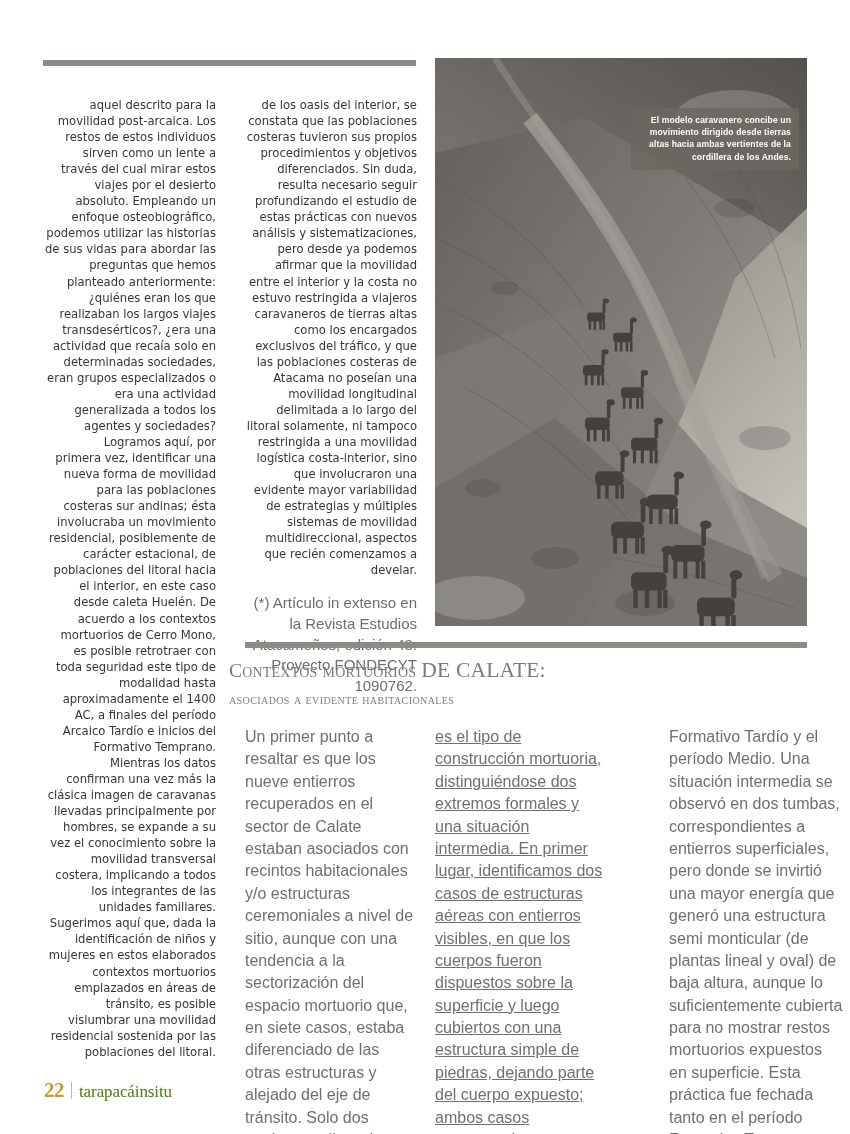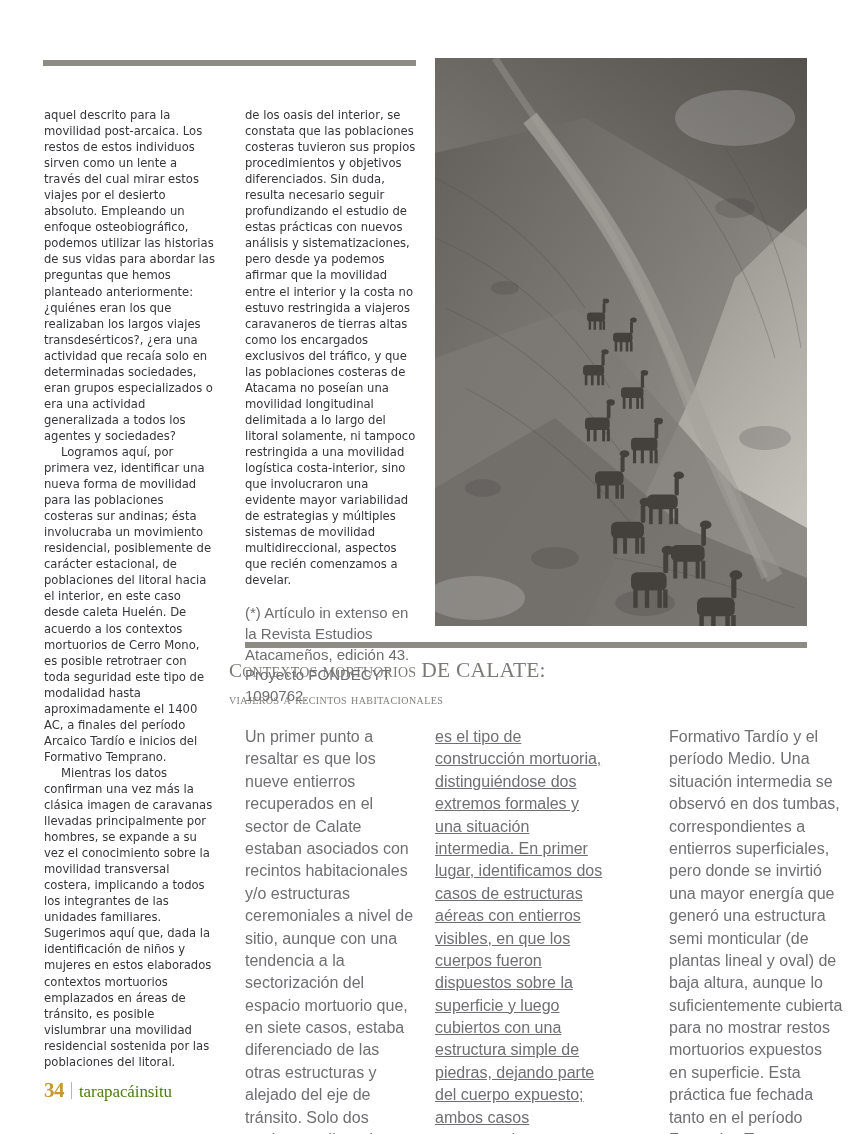--- a/index.html
+++ b/index.html
@@ -53,26 +53,26 @@
     line-height: 1.42;
     text-align: right;
     padding: 6px 8px 7px 8px;
     box-sizing: border-box;
     letter-spacing: 0.1px;
   }
 
   
   .col-upper {
     position: absolute;
-    top: 107px;
+    top: 97px;
     width: 172px;
     font-size: 11.6px;
     line-height: 1.385;
     color: #36353a;
-    text-align: left;
+    text-align: right;
     font-family: "DejaVu Sans", sans-serif;
   }
   .col-upper p { margin: 0; }
   .col-upper p + p { text-indent: 17px; }
 
   #col-upper-1 { left: 44px; }
   #col-upper-2 { left: 245px; }
 
   .footnote {
     margin-top: 15px;
@@ -329,53 +329,54 @@
             <ellipse cx="33" cy="-11" rx="5.4" ry="4"></ellipse>
         </g>
       </g>
 
       <g opacity="0.18" fill="#ffffff">
         <ellipse cx="300" cy="60" rx="60" ry="28"></ellipse>
         <ellipse cx="40" cy="540" rx="50" ry="22"></ellipse>
       </g>
     </svg>
 
+    <div class="caption-box">El modelo caravanero concibe un movimiento dirigido desde tierras altas hacia ambas vertientes de la cordillera de los Andes.</div>
   </div>
 
   <div class="col-upper" id="col-upper-1">
     <p>aquel descrito para la movilidad post-arcaica. Los restos de estos individuos sirven como un lente a través del cual mirar estos viajes por el desierto absoluto. Empleando un enfoque osteobiográfico, podemos utilizar las historias de sus vidas para abordar las preguntas que hemos planteado anteriormente: ¿quiénes eran los que realizaban los largos viajes transdesérticos?, ¿era una actividad que recaía solo en determinadas sociedades, eran grupos especializados o era una actividad generalizada a todos los agentes y sociedades?</p>
     <p>Logramos aquí, por primera vez, identificar una nueva forma de movilidad para las poblaciones costeras sur andinas; ésta involucraba un movimiento residencial, posiblemente de carácter estacional, de poblaciones del litoral hacia el interior, en este caso desde caleta Huelén. De acuerdo a los contextos mortuorios de Cerro Mono, es posible retrotraer con toda seguridad este tipo de modalidad hasta aproximadamente el 1400 AC, a finales del período Arcaico Tardío e inicios del Formativo Temprano.</p>
     <p>Mientras los datos confirman una vez más la clásica imagen de caravanas llevadas principalmente por hombres, se expande a su vez el conocimiento sobre la movilidad transversal costera, implicando a todos los integrantes de las unidades familiares. Sugerimos aquí que, dada la identificación de niños y mujeres en estos elaborados contextos mortuorios emplazados en áreas de tránsito, es posible vislumbrar una movilidad residencial sostenida por las poblaciones del litoral.</p>
   </div>
 
   <div class="col-upper" id="col-upper-2">
     <p>de los oasis del interior, se constata que las poblaciones costeras tuvieron sus propios procedimientos y objetivos diferenciados. Sin duda, resulta necesario seguir profundizando el estudio de estas prácticas con nuevos análisis y sistematizaciones, pero desde ya podemos afirmar que la movilidad entre el interior y la costa no estuvo restringida a viajeros caravaneros de tierras altas como los encargados exclusivos del tráfico, y que las poblaciones costeras de Atacama no poseían una movilidad longitudinal delimitada a lo largo del litoral solamente, ni tampoco restringida a una movilidad logística costa-interior, sino que involucraron una evidente mayor variabilidad de estrategias y múltiples sistemas de movilidad multidireccional, aspectos que recién comenzamos a develar.</p>
     <div class="footnote">(*) Artículo in extenso en la Revista Estudios Atacameños, edición 43. Proyecto FONDECYT 1090762.</div>
   </div>
 
   <div class="rule rule-mid"></div>
 
   <div class="section-head">
     <div class="line1"><span class="sc">Contextos mortuorios </span><span class="big">DE CALATE:</span></div>
-    <div class="line2">viajeros a recintos habitacionales</div>
+    <div class="line2">asociados a evidente habitacionales</div>
   </div>
 
   <div class="col-lower" id="col-lower-1">
     <p>Un primer punto a resaltar es que los nueve entierros recuperados en el sector de Calate estaban asociados con recintos habitacionales y/o estructuras ceremoniales a nivel de sitio, aunque con una tendencia a la sectorización del espacio mortuorio que, en siete casos, estaba diferenciado de las otras estructuras y alejado del eje de tránsito. Solo dos tumbas se dispusieron directamente sobre áreas habitacionales y en cercanía a los senderos, una de las cuales incluso reocupó el interior de una estructura previamente usada como campamento de descanso.</p>
     <p>Andes aspecto significativo</p>
   </div>
 
   <div class="col-lower" id="col-lower-2">
     <p>es el tipo de construcción mortuoria, distinguiéndose dos extremos formales y una situación intermedia. En primer lugar, identificamos dos casos de estructuras aéreas con entierros visibles, en que los cuerpos fueron dispuestos sobre la superficie y luego cubiertos con una estructura simple de piedras, dejando parte del cuerpo expuesto; ambos casos corresponden a entierros secundarios, por lo que su expeditividad constructiva parece relacionarse justamente con la remoción y/o traslado post-mortem que acusan.</p>
     <p>Esta modalidad se vincula con entierros del período</p>
   </div>
 
   <div class="col-lower" id="col-lower-3">
     <p>Formativo Tardío y el período Medio. Una situación intermedia se observó en dos tumbas, correspondientes a entierros superficiales, pero donde se invirtió una mayor energía que generó una estructura semi monticular (de plantas lineal y oval) de baja altura, aunque lo suficientemente cubierta para no mostrar restos mortuorios expuestos en superficie. Esta práctica fue fechada tanto en el período Formativo Temprano como en el período Intermedio Tardío, lo que la vincularía más con situaciones particulares que tuvieron que resolver los viajeros, que con prácticas de temporalidad específica.</p>
   </div>
 
   <div class="footer">
-    <span class="pagenum">34</span>
+    <span class="pagenum">22</span>
     <span class="divider"></span>
     <span class="brand">tarapacáinsitu</span>
   </div>
 
 </div>
 
 </body></html>

